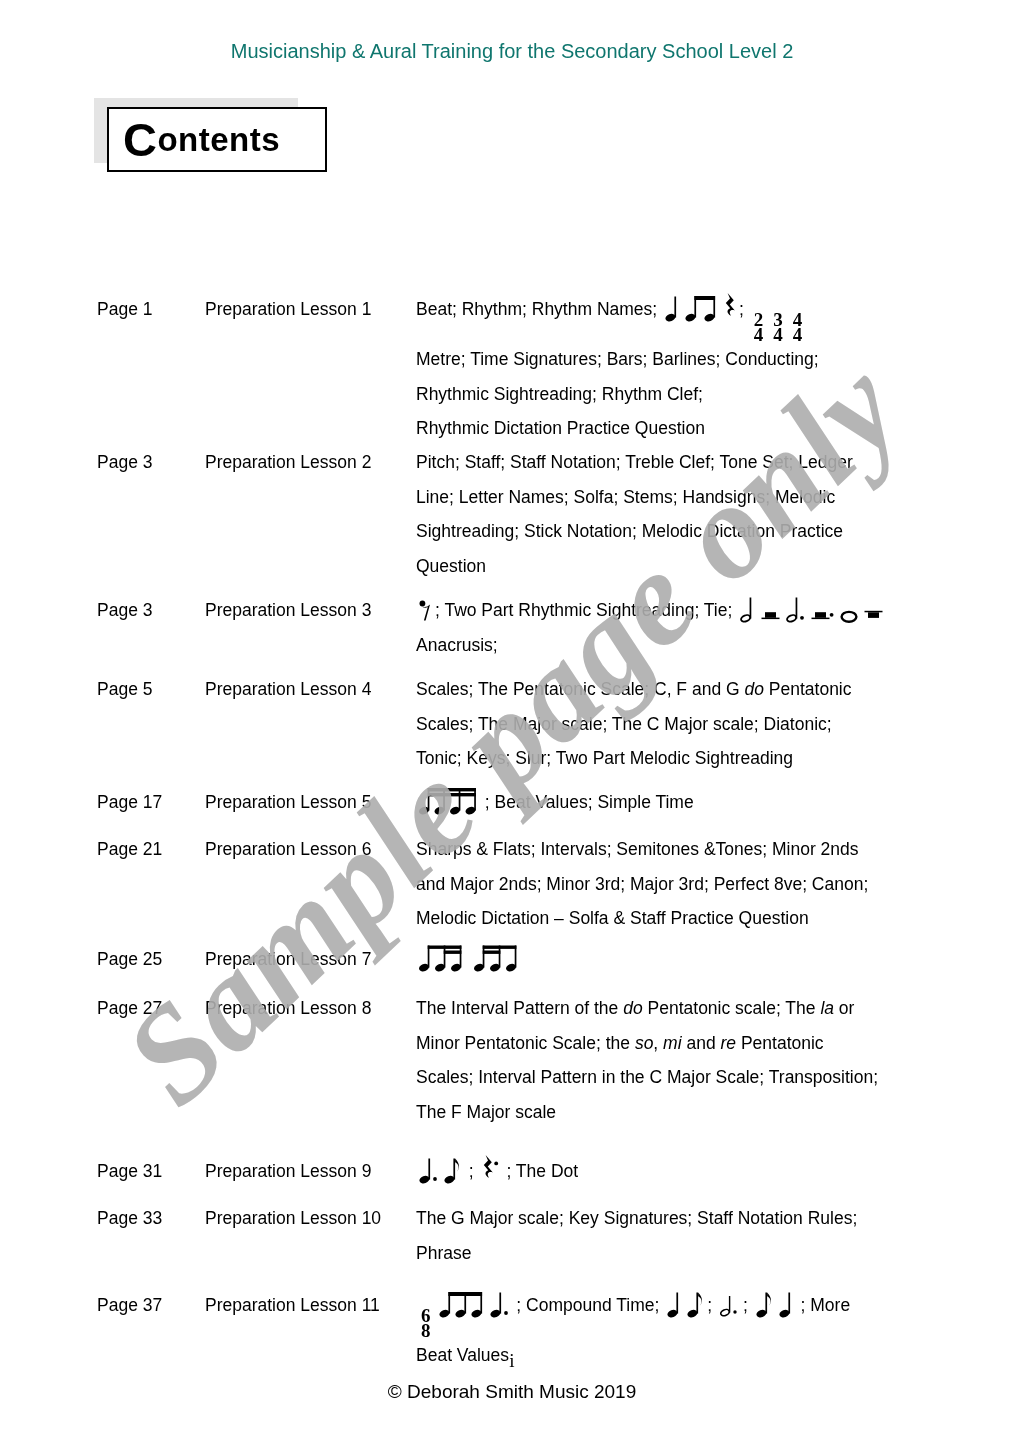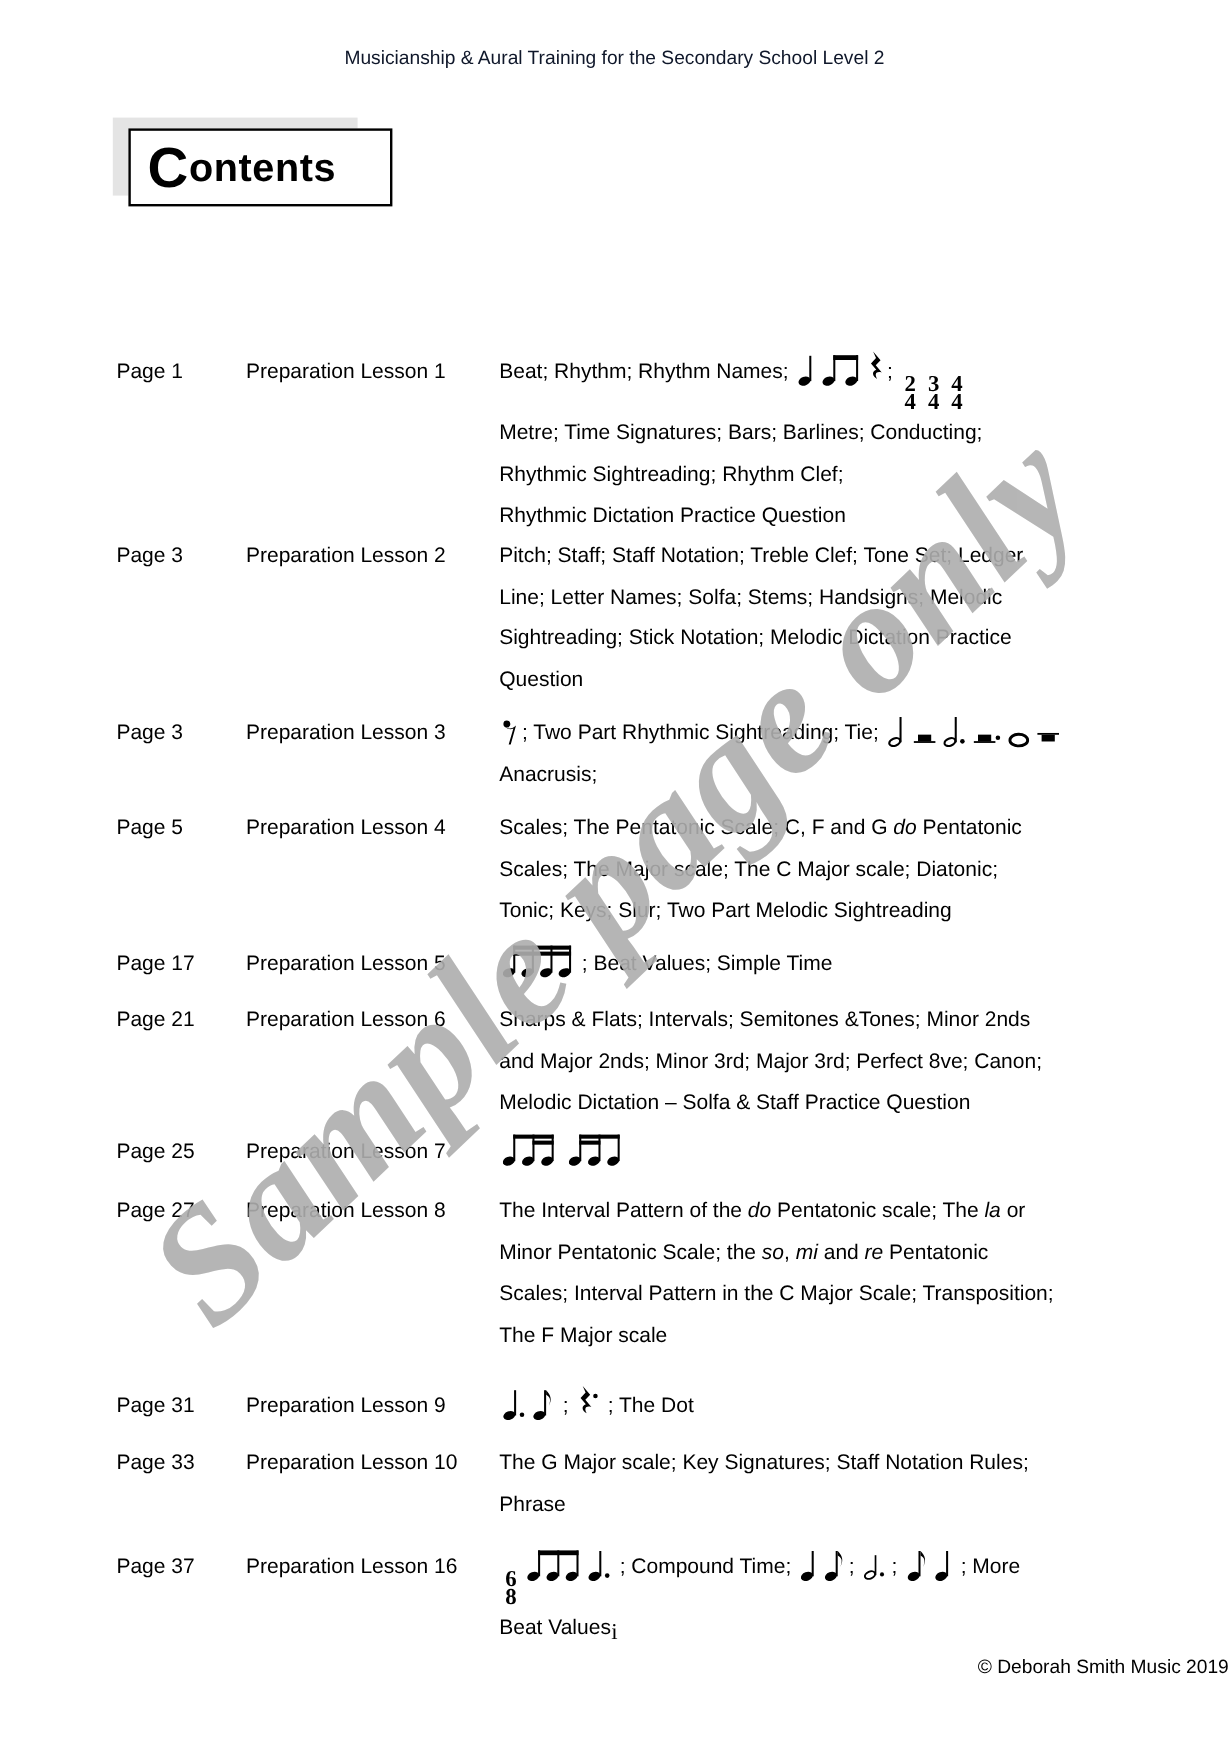--- a/index.html
+++ b/index.html
@@ -1,19 +1,19 @@
 <!DOCTYPE html>
 <html><head>
 <meta charset="utf-8">
 <style>
   html,body{margin:0;padding:0;background:#ffffff;}
   .sheet{position:relative;width:1024px;height:1448px;background:#fff;overflow:hidden;
          font-family:"Liberation Sans","DejaVu Sans",sans-serif;color:#000;}
   .running-header{position:absolute;top:40px;left:0;width:100%;text-align:center;
-         font-size:16px;color:#0f172a;}
+         font-size:20px;color:#0f766e;}
   .title-shadow{position:absolute;left:94px;top:98px;width:204px;height:65px;background:#e4e4e4;}
   .title-box{position:absolute;left:107px;top:107px;width:202px;height:61px;background:#fff;
          border:2px solid #000;font-weight:bold;display:flex;align-items:center;padding-left:14px;
          font-size:33px;letter-spacing:.5px;}
   .title-box .cap{font-size:47px;line-height:1;}
   .section-heading{position:absolute;left:97px;top:196px;font-weight:bold;font-size:23px;}
   .section-heading .cap{font-size:31px;}
   .toc{position:absolute;left:0;top:0;width:100%;}
   .row{position:absolute;left:97px;width:860px;}
   .cell{position:absolute;top:0;white-space:nowrap;font-size:17.5px;line-height:34.7px;margin-top:24px;}
@@ -23,21 +23,21 @@
   .sym{margin:0 3px;display:inline-block;}
   .sym svg{vertical-align:-7px;fill:#000;}
   .ts{display:inline-flex;flex-direction:column;text-align:center;
       font-family:"Liberation Serif","DejaVu Serif",serif;font-weight:bold;
       font-size:19px;line-height:15px;vertical-align:-11px;margin:0 5px;}
   .watermark{position:absolute;left:512px;top:732px;transform:translate(-50%,-50%) rotate(-43.5deg);
       font-family:"Liberation Serif","DejaVu Serif",serif;font-style:italic;font-weight:bold;
       font-size:136px;white-space:nowrap;z-index:6;opacity:.9;letter-spacing:1px;}
   .page-num{position:absolute;top:1350px;left:0;width:100%;text-align:center;
       font-family:"Liberation Serif","DejaVu Serif",serif;font-size:19px;}
-  .copyright{position:absolute;top:1381px;left:0;width:100%;text-align:right;font-size:16px;}
+  .copyright{position:absolute;top:1381px;left:0;width:100%;text-align:center;font-size:19px;}
   i{font-style:italic;text-align:right;}
 </style>
 </head>
 <body>
 
 <div class="sheet">
   <div class="running-header">Musicianship &amp; Aural Training for the Secondary School Level 2</div>
 
   <div class="title-shadow" style="background: rgb(228, 228, 228);"></div>
   <div class="title-box">
@@ -174,21 +174,21 @@
               <circle cx="14.2" cy="9.4" r="1.9"></circle>
             </svg></span> ;  The Dot</div>
       </div>
       <div class="row" style="top: 1177px;">
         <div class="cell cell-page">Page 33</div>
         <div class="cell cell-lesson">Preparation Lesson 10</div>
         <div class="cell cell-desc">The G Major scale; Key Signatures; Staff Notation Rules;<br>Phrase</div>
       </div>
       <div class="row" style="top: 1264px;">
         <div class="cell cell-page">Page 37</div>
-        <div class="cell cell-lesson">Preparation Lesson 16</div>
+        <div class="cell cell-lesson">Preparation Lesson 11</div>
         <div class="cell cell-desc"><span class="ts">
             <span>6</span>
             <span>8</span>
           </span><span class="sym"><svg width="45" height="30" viewBox="0 0 45 30">
               <ellipse cx="5.4" cy="25.6" rx="5.1" ry="3.6" transform="rotate(-20 5.4 25.6)"></ellipse>
               <rect x="9.4" y="4" width="1.7" height="21.6"></rect>
               <ellipse cx="21.4" cy="25.6" rx="5.1" ry="3.6" transform="rotate(-20 21.4 25.6)"></ellipse>
               <rect x="25.4" y="4" width="1.7" height="21.6"></rect>
               <ellipse cx="37.4" cy="25.6" rx="5.1" ry="3.6" transform="rotate(-20 37.4 25.6)"></ellipse>
               <rect x="41.4" y="4" width="1.7" height="21.6"></rect>

